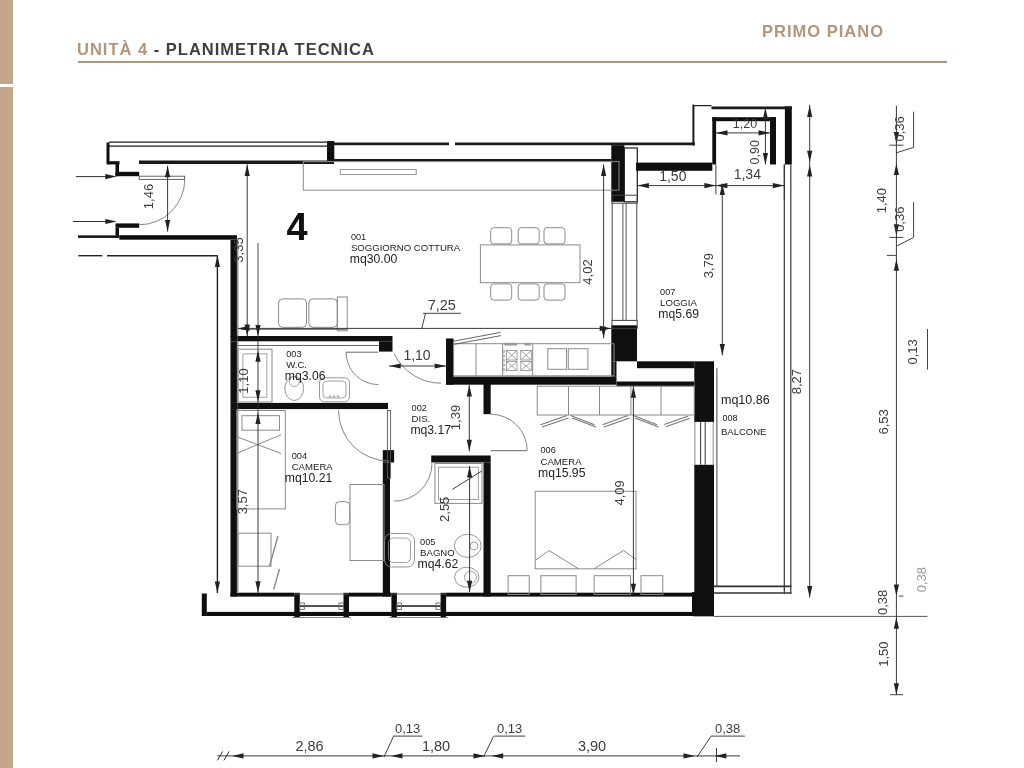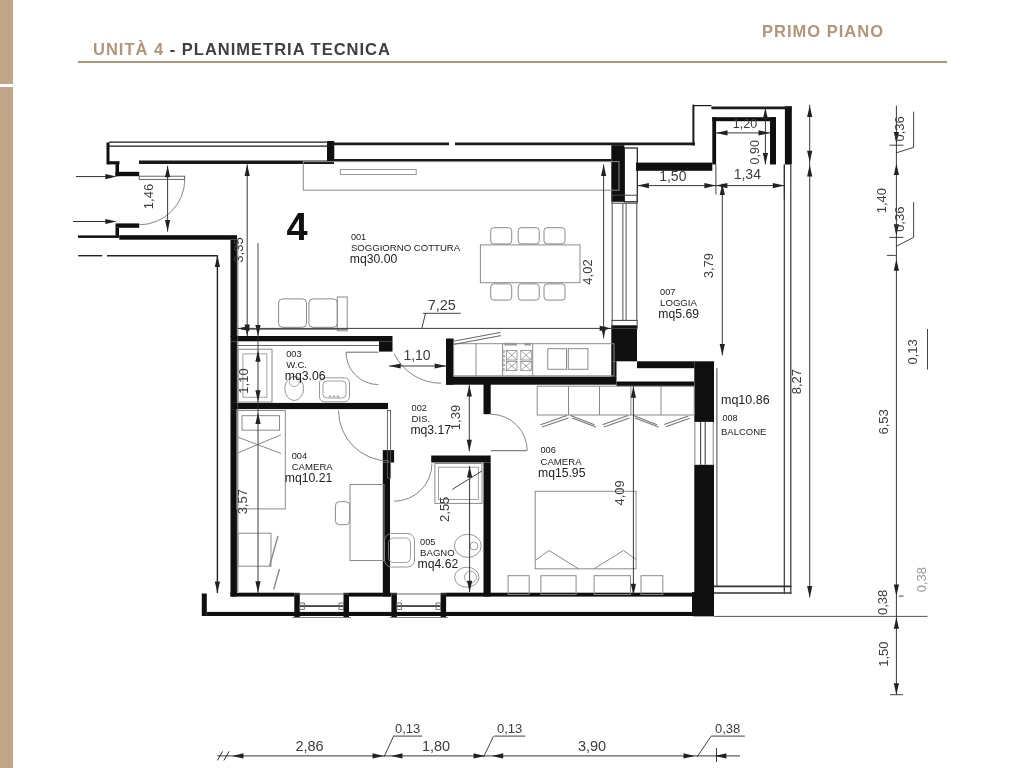--- a/index.html
+++ b/index.html
@@ -1,17 +1,17 @@
 <!DOCTYPE html>
 <html><head><meta charset="utf-8">
 <style>
 html,body{margin:0;padding:0;width:1024px;height:768px;background:#ffffff;overflow:hidden;}
 #bar{position:absolute;left:0;top:0;width:13.2px;height:768px;background:#c2a68a;}
 #bargap{position:absolute;left:0;top:84px;width:13.2px;height:2.6px;background:#fff;}
-#hdr{position:absolute;left:93px;top:40px;font-family:'Liberation Sans',sans-serif;font-size:16.5px;font-weight:700;letter-spacing:1px;color:#3f3f3f;white-space:nowrap;}
+#hdr{position:absolute;left:77px;top:40px;font-family:'Liberation Sans',sans-serif;font-size:16.5px;font-weight:700;letter-spacing:1px;color:#3f3f3f;white-space:nowrap;}
 #hdr .g{color:#b3967a;}
 #hdr2{position:absolute;right:140px;top:22px;font-family:'Liberation Sans',sans-serif;font-size:16.5px;font-weight:700;letter-spacing:1px;color:#b3967a;}
 #rule{position:absolute;left:77.5px;top:60.8px;width:869px;height:2.2px;background:#b3967a;}
 #plan{position:absolute;left:0;top:0;}
 </style></head>
 <body>
 <div id="bar"></div>
 <div id="bargap"></div>
 <div id="hdr"><span class="g">UNITÀ 4</span> - PLANIMETRIA TECNICA</div>
 <div id="hdr2">PRIMO PIANO</div>

